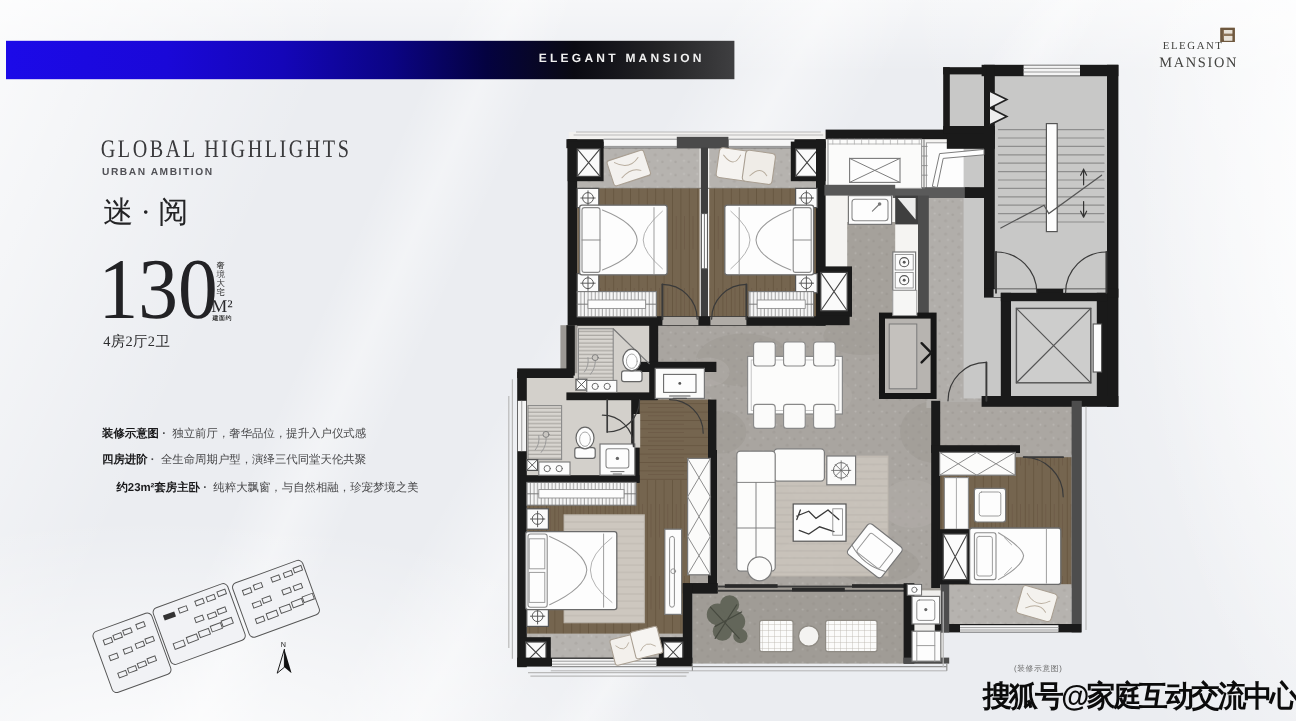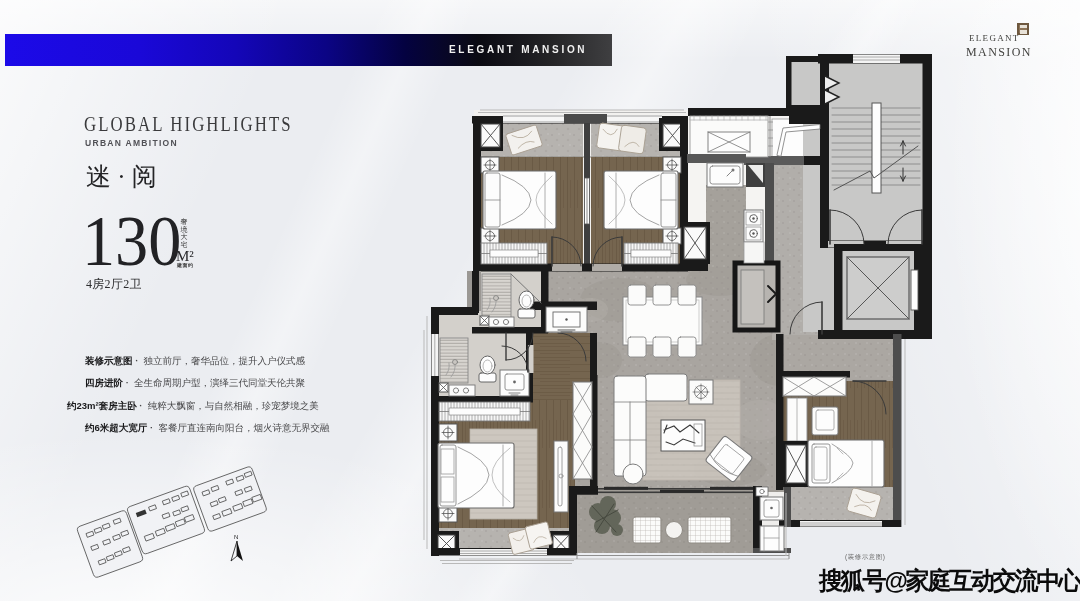--- a/index.html
+++ b/index.html
@@ -53,23 +53,22 @@
   <div class="abs" style="left:176px;top:247.5px;font-family:'Liberation Serif',serif;font-size:15px;color:#28282b;">M²</div>
 
   <div class="abs" style="left:177px;top:262px;font-size:5px;font-weight:bold;color:#333;letter-spacing:.5px;">建面约</div>
 
   <div class="abs" style="left:86px;top:276px;font-family:'Liberation Serif',serif;font-size:12px;color:#2c2c2e;letter-spacing:0.3px;">4房2厅2卫</div>
 
   <div class="abs" style="left:85px;top:355px;font-size:9.5px;color:#48484a;"><b style="color:#19191b;">装修示意图</b> <b>·</b>&nbsp; 独立前厅，奢华品位，提升入户仪式感</div>
 
   <div class="abs" style="left:85px;top:377px;font-size:9.5px;color:#48484a;"><b style="color:#19191b;">四房进阶</b> <b>·</b>&nbsp; 全生命周期户型，演绎三代同堂天伦共聚</div>
 
-  <div class="abs" style="left:67px;top:400px;font-size:9.5px;color:#48484a;"><b style="color:#19191b;">约23m²套房主卧</b> <b>·</b>&nbsp; 纯粹大飘窗，与自然相融，珍宠梦境之美</div>
-
-  <div class="abs" style="left:85px;top:422px;font-size:9.5px;color:#48484a;"><b style="color:#19191b;">约6米超大宽厅</b> <b>·</b>&nbsp; 客餐厅直连南向阳台，烟火诗意无界交融</div>
+  <div class="abs" style="left:97px;top:400px;font-size:9.5px;color:#48484a;"><b style="color:#19191b;">约23m²套房主卧</b> <b>·</b>&nbsp; 纯粹大飘窗，与自然相融，珍宠梦境之美</div>
+
 
 
   <div class="abs" style="left:845px;top:553px;font-size:6.5px;color:#6a6a6a;letter-spacing:.5px;">(装修示意图)</div>
 
   <div class="abs" style="left:819px;top:564px;font-size:24px;font-weight:bold;color:#0b0b0b;letter-spacing:-2.2px;transform:scaleY(1.03);transform-origin:0 0;">搜狐号@家庭互动交流中心</div>
 
   <svg class="abs" style="left:0;top:0;" width="1080" height="601" viewBox="0 0 1080 601">
     <defs>
       <pattern id="wood" width="7" height="60" patternUnits="userSpaceOnUse">
         <rect width="7" height="60" fill="#75654f"></rect>

